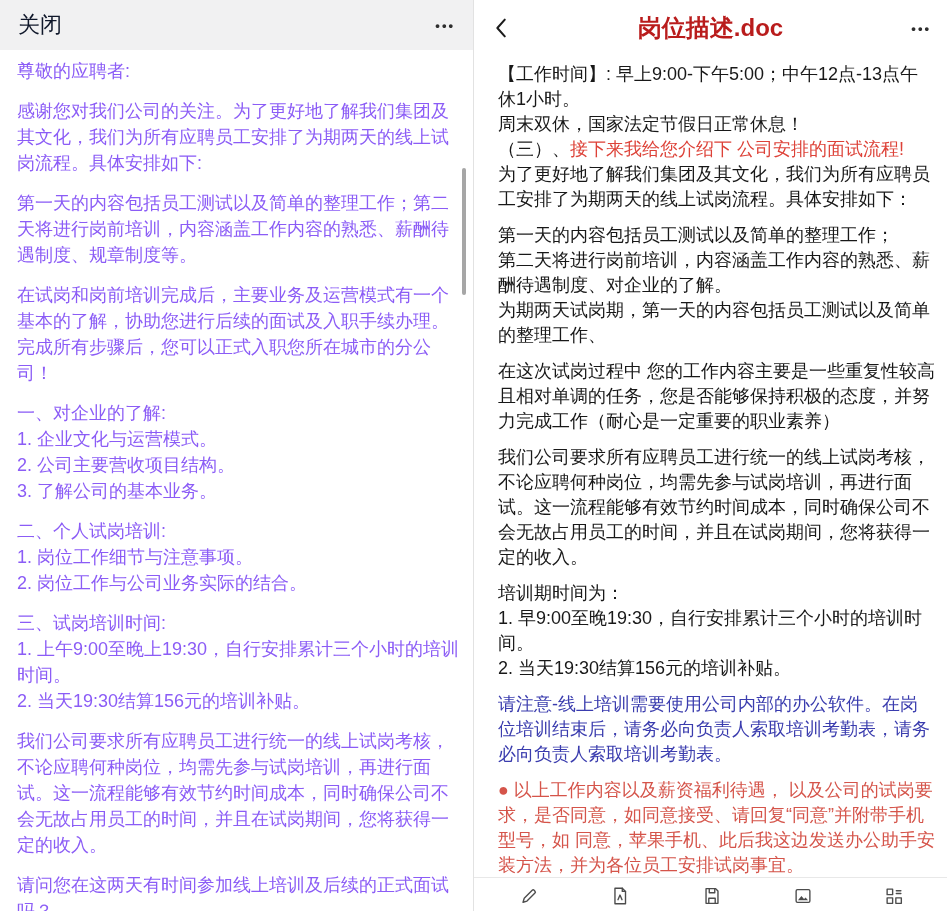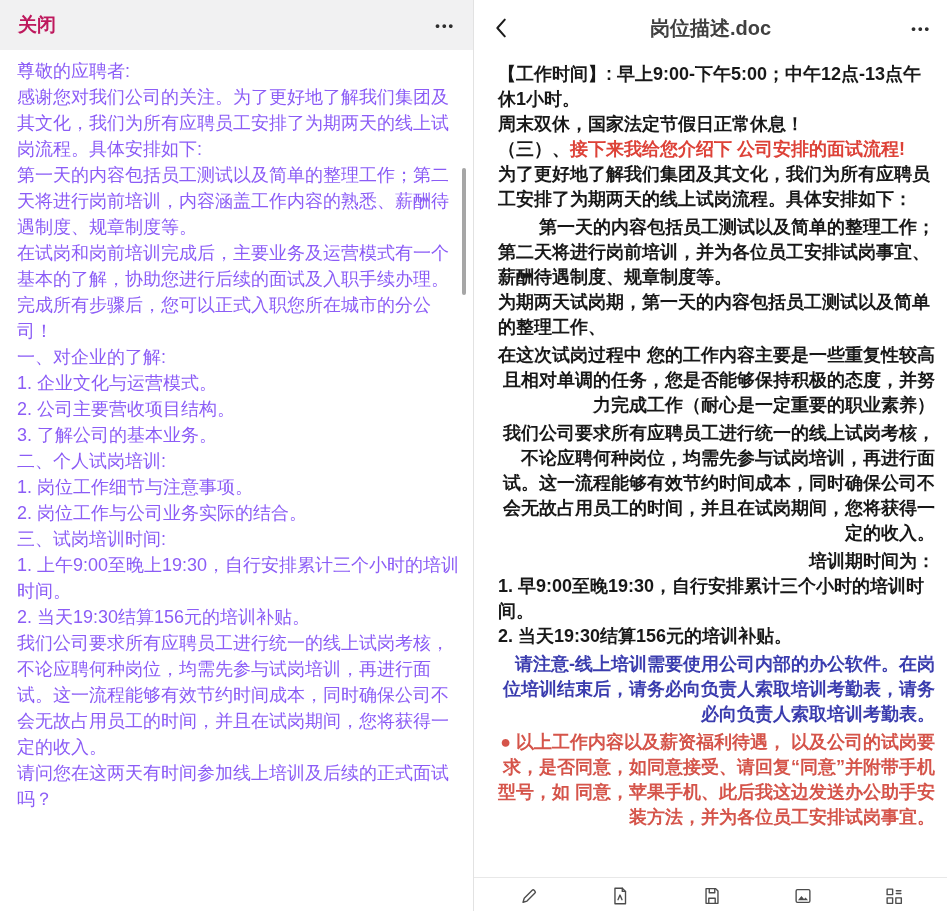--- a/index.html
+++ b/index.html
@@ -9,50 +9,50 @@
     display:flex;
   }
   .panel{width:473px;height:911px;position:relative;overflow:hidden;background:#fff;box-sizing:border-box;}
   .panel.right{width:474px;border-left:1px solid #e2e2e2;}
 
   
   .lheader{
     height:50px;background:#f1f1f2;display:flex;align-items:center;
     justify-content:space-between;padding:0 18px;box-sizing:border-box;
   }
-  .close-label{font-size:19px;color:#be185d;font-weight:bold;}
+  .close-label{font-size:22px;color:#0f172a;}
   .dots{font-size:13px;letter-spacing:2px;color:#2e2e2e;font-weight:700;cursor:pointer;}
   .lbody{
     padding:8px 12px 4px 17px;font-size:18px;line-height:26px;color:#8b5cf6;
   }
   .lbody p{margin:0;}
-  .lbody .gap{}
+  .lbody .gap{margin-top:14px;}
   .lscroll{
     position:absolute;right:7px;top:168px;width:4px;height:127px;
     border-radius:2px;background:#a6a6a6;
   }
 
   
   .rheader{
     height:56px;background:#ffffff;position:relative;
     display:flex;align-items:center;justify-content:space-between;
     padding:0 16px;box-sizing:border-box;
   }
   .doc-title{
     position:absolute;left:0;right:0;text-align:center;
-    font-size:20px;font-weight:700;color:#404040;pointer-events:none;
+    font-size:24px;font-weight:700;color:#b91c1c;pointer-events:none;
   }
   .back-btn{width:28px;height:28px;display:flex;align-items:center;cursor:pointer;}
   .back-btn svg{width:24px;height:26px;stroke:#1c1c1c;fill:none;stroke-width:2.2;stroke-linecap:round;stroke-linejoin:round;}
   .rbody{
-    padding:6px 12px 16px 24px;font-size:18px;font-weight:700;
+    padding:6px 12px 16px 24px;font-size:18px;font-weight:400;
     line-height:25px;color:#181818;
   }
   .rbody p{margin:0;}
-  .rbody .gap{margin-top:3px;text-align:right;}
+  .rbody .gap{margin-top:11px;}
   .red{color:var(--accent_red,#dd4238);}
   .red2{color:var(--notice_red,#d5544a);}
   .blue{color:var(--notice_blue,#3a3cae);}
 
   .toolbar{
     position:absolute;left:0;right:0;bottom:0;height:34px;background:#ffffff;
     border-top:1px solid #e8e8e8;display:flex;justify-content:space-between;
     padding:7px 42px 0 44px;box-sizing:border-box;
   }
   .tool-btn{width:22px;height:22px;cursor:pointer;}
@@ -100,21 +100,21 @@
     <span class="doc-title">岗位描述.doc</span>
     <span class="dots">•••</span>
   </header>
 
   <div class="rbody">
     <p>【工作时间】: 早上9:00-下午5:00；中午12点-13点午休1小时。</p>
     <p>周末双休，国家法定节假日正常休息！</p>
     <p><span>（三）、</span><span class="red">接下来我给您介绍下 公司安排的面试流程!</span></p>
     <p>为了更好地了解我们集团及其文化，我们为所有应聘员工安排了为期两天的线上试岗流程。具体安排如下：</p>
     <p class="gap">第一天的内容包括员工测试以及简单的整理工作；</p>
-    <p>第二天将进行岗前培训，并为各位员工安排试岗事宜、薪酬待遇制度、规章制度等。</p>
+    <p>第二天将进行岗前培训，内容涵盖工作内容的熟悉、薪酬待遇制度、对企业的了解。</p>
     <p>为期两天试岗期，第一天的内容包括员工测试以及简单的整理工作、</p>
     <p class="gap">在这次试岗过程中 您的工作内容主要是一些重复性较高且相对单调的任务，您是否能够保持积极的态度，并努力完成工作（耐心是一定重要的职业素养）</p>
     <p class="gap">我们公司要求所有应聘员工进行统一的线上试岗考核，不论应聘何种岗位，均需先参与试岗培训，再进行面试。这一流程能够有效节约时间成本，同时确保公司不会无故占用员工的时间，并且在试岗期间，您将获得一定的收入。</p>
     <p class="gap">培训期时间为：</p>
     <p>1. 早9:00至晚19:30，自行安排累计三个小时的培训时间。</p>
     <p>2. 当天19:30结算156元的培训补贴。</p>
     <p class="gap blue">请注意-线上培训需要使用公司内部的办公软件。在岗位培训结束后，请务必向负责人索取培训考勤表，请务必向负责人索取培训考勤表。</p>
     <p class="gap red2">● 以上工作内容以及薪资福利待遇， 以及公司的试岗要求，是否同意，如同意接受、请回复“同意”并附带手机型号，如 同意，苹果手机、此后我这边发送办公助手安装方法，并为各位员工安排试岗事宜。</p>
   </div>
 

